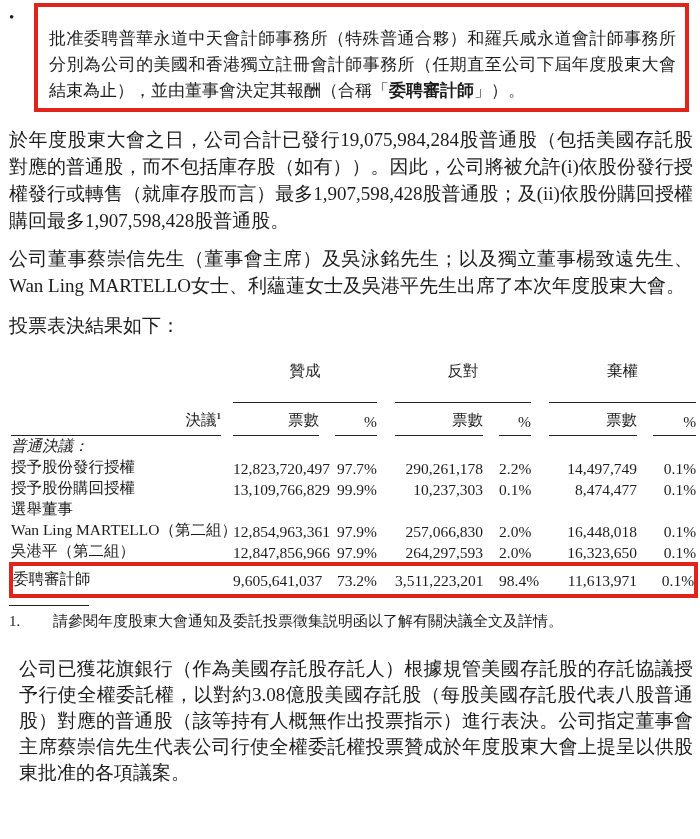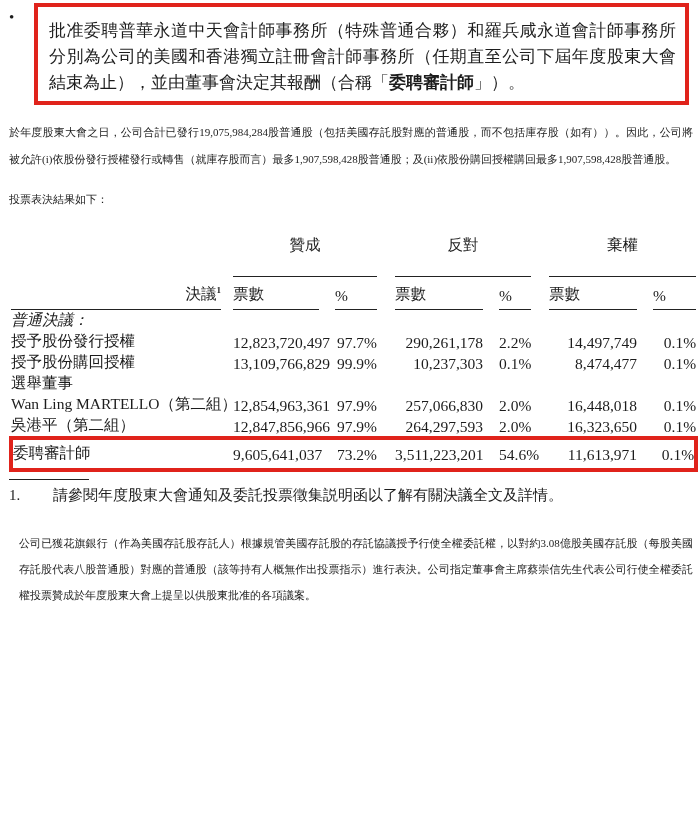--- a/index.html
+++ b/index.html
@@ -8,44 +8,43 @@
     font-family:"Liberation Serif","DejaVu Serif",serif;
     color:#1c1c1c;
   }
   .page{padding:3px 7px 0 9px;position:relative;}
 
   
   .bullet-row{display:flex;align-items:stretch;}
   .bullet{width:25px;flex:0 0 25px;font-size:15px;padding-top:7px;line-height:1;}
   .red-box{
     flex:1;border:4px solid #e0231b;margin-right:4px;
-    padding:12px 9px 4px 11px;
-    font-family:Liberation Mono, monospace;
+    padding:19px 9px 4px 11px;
   }
   .red-box p{margin:0;font-size:17px;line-height:26px;text-align:justify;}
   .red-box b{font-weight:bold;}
 
-  .para{margin:0;font-size:11px;line-height:27px;text-align:justify;}
+  .para{margin:0;font-size:19px;line-height:27px;text-align:justify;}
   .p-shares{margin-top:14px;}
   .p-attend{margin-top:11px;}
   .p-intro{margin-top:13px;text-align:left;}
   .p-citi{margin-top:24px;line-height:26px;margin-left:10px;}
 
   
   table.votes{
     width:685px;margin-top:22px;border-collapse:collapse;table-layout:fixed;
     font-size:15.5px;
   }
   table.votes th,table.votes td{padding:0;font-weight:normal;vertical-align:bottom;}
   tr.group-row th{padding-bottom:20px;}
   th.group-h{font-weight:bold;text-align:center;border-bottom:1.6px solid #222;}
   tr.sub-row th{padding-top:7px;padding-bottom:4px;}
   th.res-h{text-align:right;font-weight:bold;border-bottom:1.6px solid #222;}
   th.res-h sup{font-size:9px;font-weight:bold;}
-  th.num-h{font-weight:bold;text-align:left;border-bottom:1.6px solid #222;}
+  th.num-h{font-weight:bold;text-align:right;border-bottom:1.6px solid #222;}
   td.sec{padding-top:12px;padding-bottom:4px;}
   td.sec-bi{font-weight:bold;font-style:italic;}
   td.rowlabel{white-space:nowrap;overflow:visible;padding-top:4px;padding-bottom:5px;}
   td.ind{padding-left:14px;}
   td.num{text-align:right;white-space:nowrap;padding-top:4px;padding-bottom:5px;}
   tr.hl td{border-top:4px solid #e0231b;border-bottom:4px solid #e0231b;
            padding-top:3px;padding-bottom:4px;}
   tr.hl td:first-child{border-left:4px solid #e0231b;}
   tr.hl td:last-child{border-right:4px solid #e0231b;}
 
@@ -61,20 +60,21 @@
 
   <div class="bullet-row">
     <span class="bullet">•</span>
     <div class="red-box">
       <p><span>批准委聘普華永道中天會計師事務所（特殊普通合夥）和羅兵咸永道會計師事務所分別為公司的美國和香港獨立註冊會計師事務所（任期直至公司下屆年度股東大會結束為止），並由董事會決定其報酬（合稱「</span><b>委聘審計師</b><span>」）。</span></p>
     </div>
   </div>
 
   <p class="para p-shares">於年度股東大會之日，公司合計已發行19,075,984,284股普通股（包括美國存託股對應的普通股，而不包括庫存股（如有））。因此，公司將被允許(i)依股份發行授權發行或轉售（就庫存股而言）最多1,907,598,428股普通股；及(ii)依股份購回授權購回最多1,907,598,428股普通股。</p>
 
+  <p class="para p-attend">公司董事蔡崇信先生（董事會主席）及吳泳銘先生；以及獨立董事楊致遠先生、Wan Ling MARTELLO女士、利蘊蓮女士及吳港平先生出席了本次年度股東大會。</p>
 
   <p class="para p-intro">投票表決結果如下：</p>
 
   <table class="votes">
     <colgroup>
       <col style="width:210px">
         <col style="width:12px">
       <col style="width:86px">
         <col style="width:16px">
         <col style="width:42px">
@@ -182,21 +182,21 @@
       </tr>
       <tr class="hl">
         <td class="rowlabel">委聘審計師</td>
         <td></td>
         <td class="num">9,605,641,037</td>
         <td></td>
         <td class="num">73.2%</td>
         <td></td>
         <td class="num">3,511,223,201</td>
         <td></td>
-        <td class="num">54.6%</td>
+        <td class="num">98.4%</td>
         <td></td>
         <td class="num">11,613,971</td>
         <td></td>
         <td class="num">0.1%</td>
       </tr>
     </tbody>
   </table>
 
   <div class="fn-sep"></div>
   <div class="footnote">

